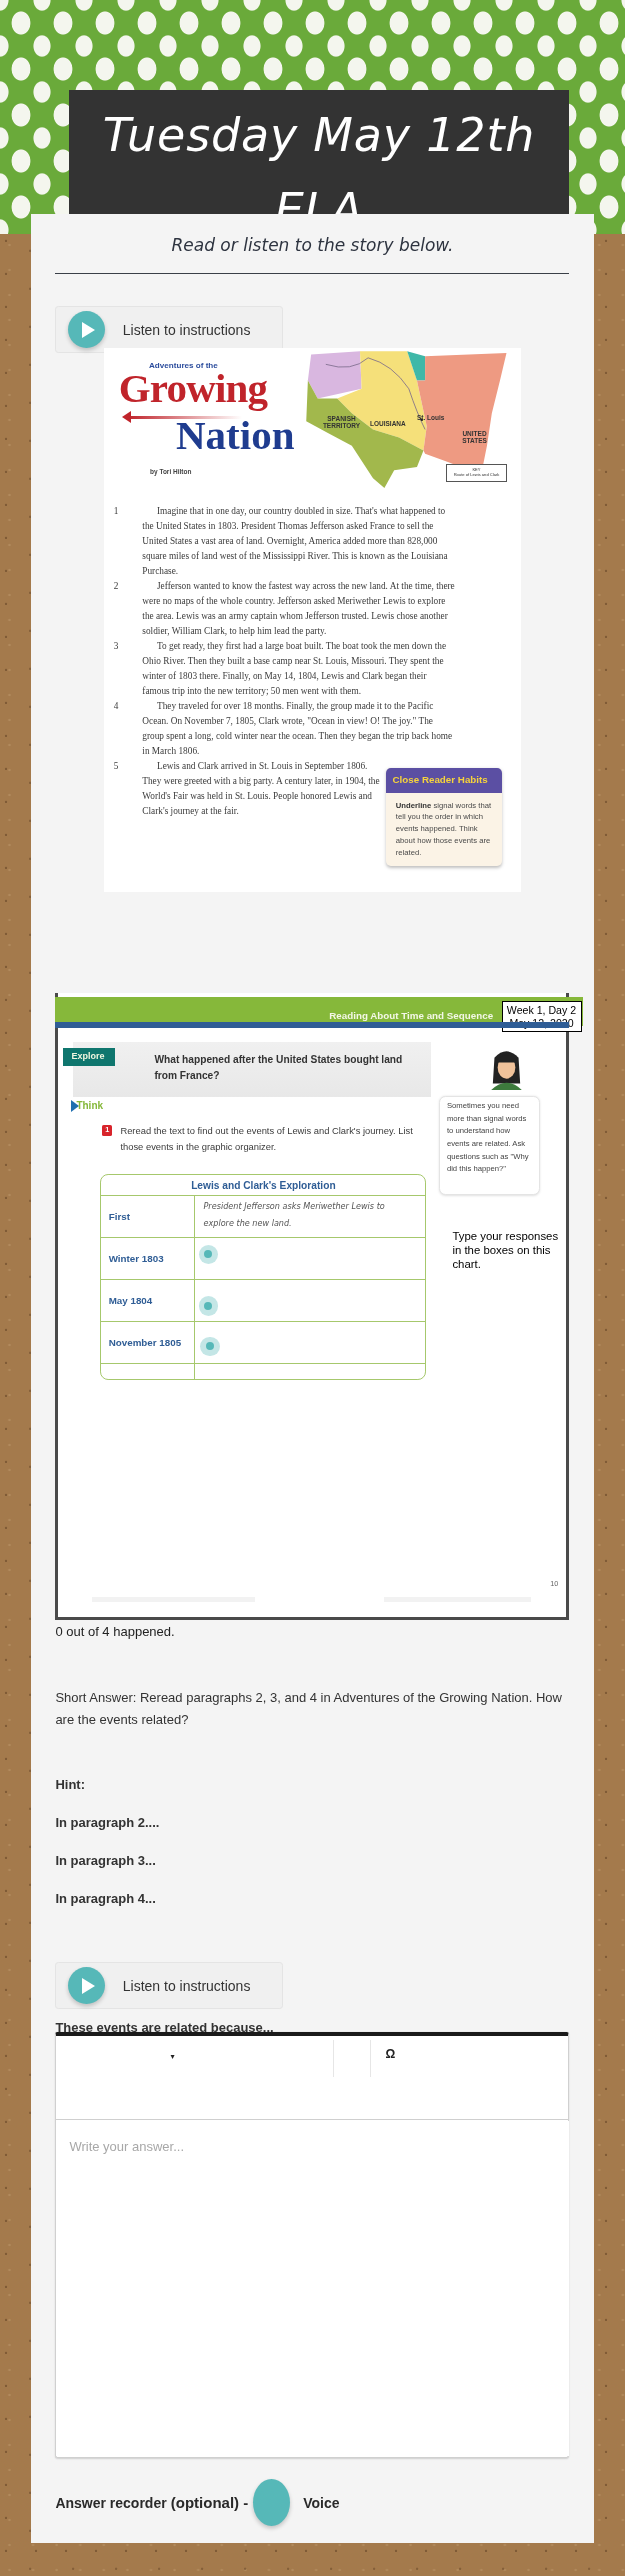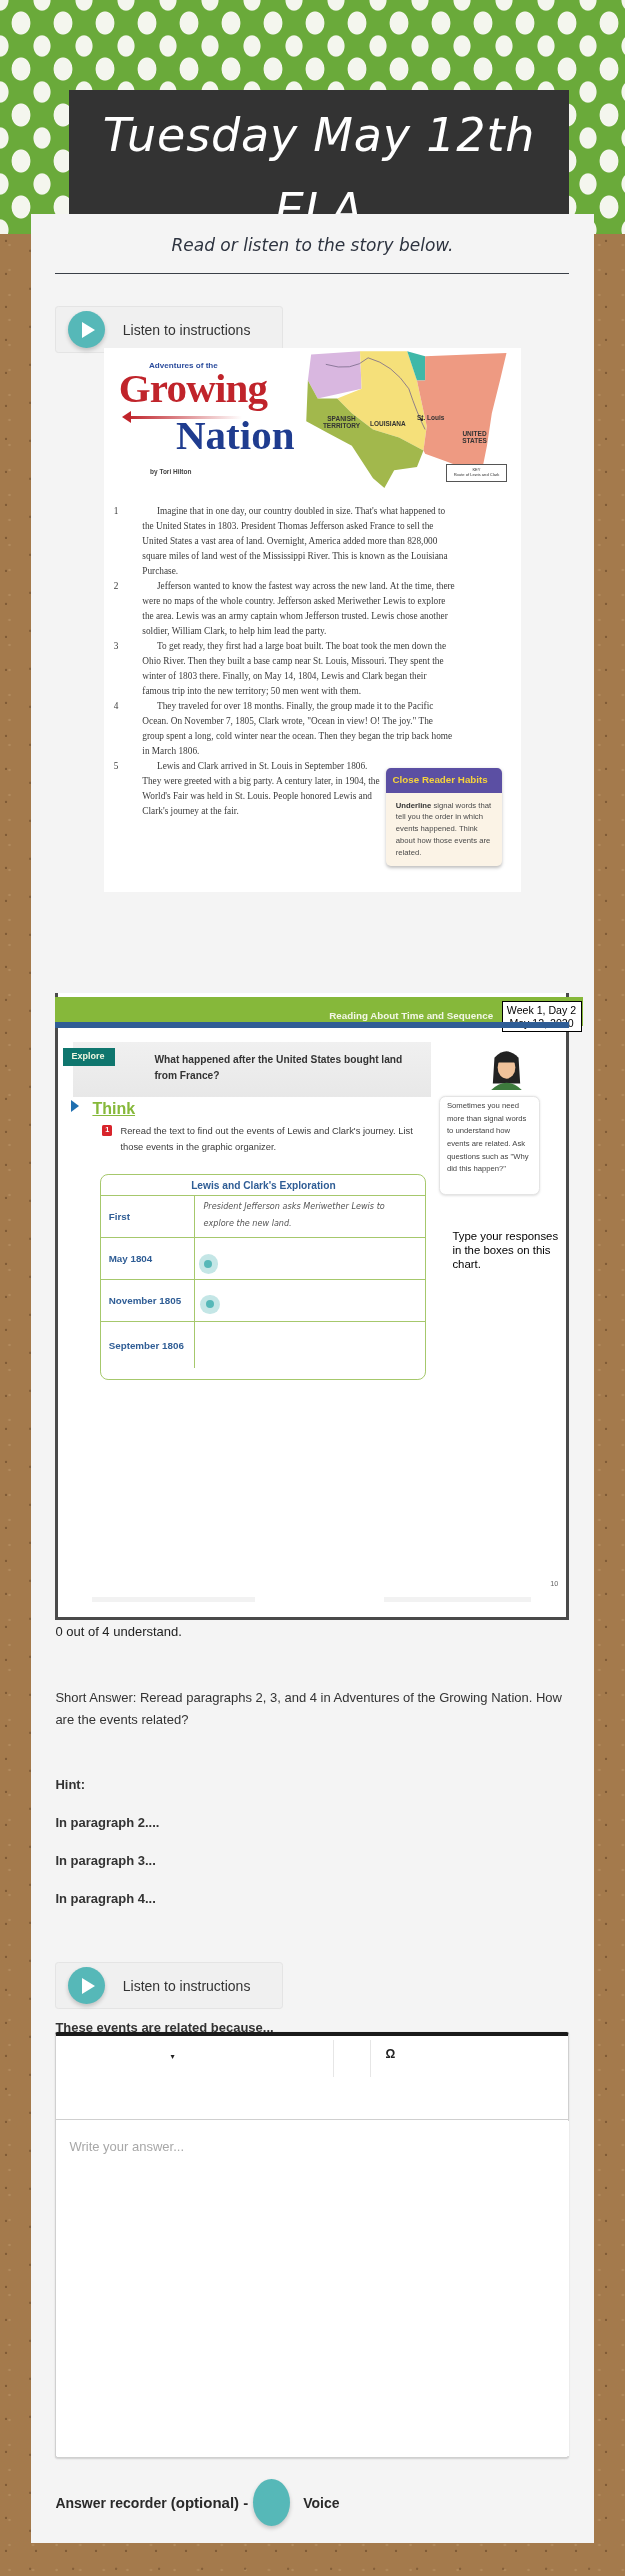--- a/index.html
+++ b/index.html
@@ -101,21 +101,21 @@
     background: #ffffff; border: 3.3px solid #4a4a4a; border-top: none;
   }
   .ws-head { position: absolute; left: -3.3px; top: 4px; width: 528px; height: 29px; background: #86b83a; }
   .ws-head-bar { position: absolute; left: -3.3px; top: 29px; width: 514px; height: 5.7px; background: #2f5d95; }
   .ws-head-text { position: absolute; right: 90px; top: 13px; font-weight: bold; font-size: 9.8px; color: #f3f7e6; }
   .week-box { position: absolute; right: 1.6px; top: 4.1px; width: 80px; height: 31px; background: #fff; border: 0.8px solid #000; font-size: 10.6px; line-height: 13px; text-align: center; padding-top: 1.6px; color: #000; }
   .explore-band { position: absolute; left: 14.7px; top: 49px; width: 358px; height: 55px; background: linear-gradient(180deg,#f0f0f0,#e8e8e8); }
   .explore-tab { position: absolute; left: 4.9px; top: 55px; width: 52px; height: 18px; background: #0f766e; color: #f0f6e0; font-weight: bold; font-size: 9px; padding: 3.3px 8.1px; }
   .explore-q { position: absolute; left: 96px; top: 59px; width: 260px; font-weight: bold; font-size: 10.2px; line-height: 15.5px; color: #333; }
   .think-arrow { position: absolute; left: 13px; top: 107px; border-left: 8.1px solid #1f6fb0; border-top: 6.5px solid transparent; border-bottom: 6.5px solid transparent; }
-  .think-label { position: absolute; left: 34px; top: 107px; font-weight: bold; font-size: 16px; color: #86b83a; text-decoration: underline; }
+  .think-label { position: absolute; left: 18px; top: 107px; font-weight: bold; font-size: 10px; color: #86b83a; }
   .inst-num { position: absolute; left: 44px; top: 132px; width: 9.8px; height: 10.6px; background: #d8242b; color: #fff; font-size: 7.3px; text-align: center; line-height: 10.6px; border-radius: 1.6px; font-weight: bold; }
   .inst { position: absolute; left: 62px; top: 130px; width: 317px; font-size: 9.4px; line-height: 15.5px; color: #3b3b3b; }
   .organizer {
     position: absolute; left: 42px; top: 181px; width: 326px; height: 206px;
     border: 1.6px solid #a6c86c; border-radius: 8.1px; overflow: hidden;
   }
   .org-title { height: 21px; text-align: center; font-weight: bold; font-size: 10.2px; color: #2f5d95; line-height: 21px; border-bottom: 1.6px solid #a6c86c; }
   .org-row { display: flex; height: 42px; border-bottom: 1.6px solid #a6c86c; }
   .org-row:last-child { border-bottom: none; height: 46px; }
   .org-label { width: 94px; border-right: 1.6px solid #a6c86c; font-weight: bold; font-size: 9.8px; color: #2f5d95; padding-left: 7.3px; display: flex; align-items: center; }
@@ -249,20 +249,26 @@
     <div class="inst-num">1</div>
     <div class="inst">Reread the text to find out the events of Lewis and Clark's journey. List those events in the graphic organizer.</div>
 
     <div class="organizer">
       <div class="org-title">Lewis and Clark's Exploration</div>
       <div class="org-row">
         <div class="org-label">First</div>
         <div class="org-cell">President Jefferson asks Meriwether Lewis to explore the new land.</div>
       </div>
       <div class="org-row">
+        <div class="org-label">Winter 1803</div>
+        <div class="org-cell">
+            <div class="hotspot" style="top:6.5px;"></div>
+          </div>
+      </div>
+      <div class="org-row">
         <div class="org-label">May 1804</div>
         <div class="org-cell">
             <div class="hotspot" style="top:16.3px;"></div>
           </div>
       </div>
       <div class="org-row">
         <div class="org-label">November 1805</div>
         <div class="org-cell">
             <div class="hotspot" style="top:14.7px; left:4.9px;"></div>
           </div>
@@ -279,21 +285,21 @@
       <path d="M12 14 Q23 4 34 14 L34 18 L12 18 Z" fill="#222"></path>
       <path d="M4 52 Q23 34 42 52 Z" fill="#3d7a3d"></path>
     </svg>
     <div class="bubble">Sometimes you need more than signal words to understand how events are related. Ask questions such as "Why did this happen?"</div>
     <div class="type-note">Type your responses in the boxes on this chart.</div>
     <div class="faint-foot"></div>
     <div class="faint-foot2"></div>
     <div class="page-num">10</div>
   </div>
 
-  <div class="completed"><b>0 out of 4</b><span> understand.</span></div>
+  <div class="completed"><b>0 out of 4</b><span> happened.</span></div>
 
   <div class="question">Short Answer: Reread paragraphs 2, 3, and 4 in Adventures of the Growing Nation. How are the events related?</div>
 
   <div class="hint-line" style="top:1563px;">Hint:</div>
   <div class="hint-line" style="top:1601px;">In paragraph 2....</div>
   <div class="hint-line" style="top:1639px;">In paragraph 3...</div>
   <div class="hint-line" style="top:1677px;">In paragraph 4...</div>
   <div class="hint-line" style="top:1806px;">These events are related because...</div>
 
   <div class="listen-btn" style="left:24.4px; top:1748px;">

